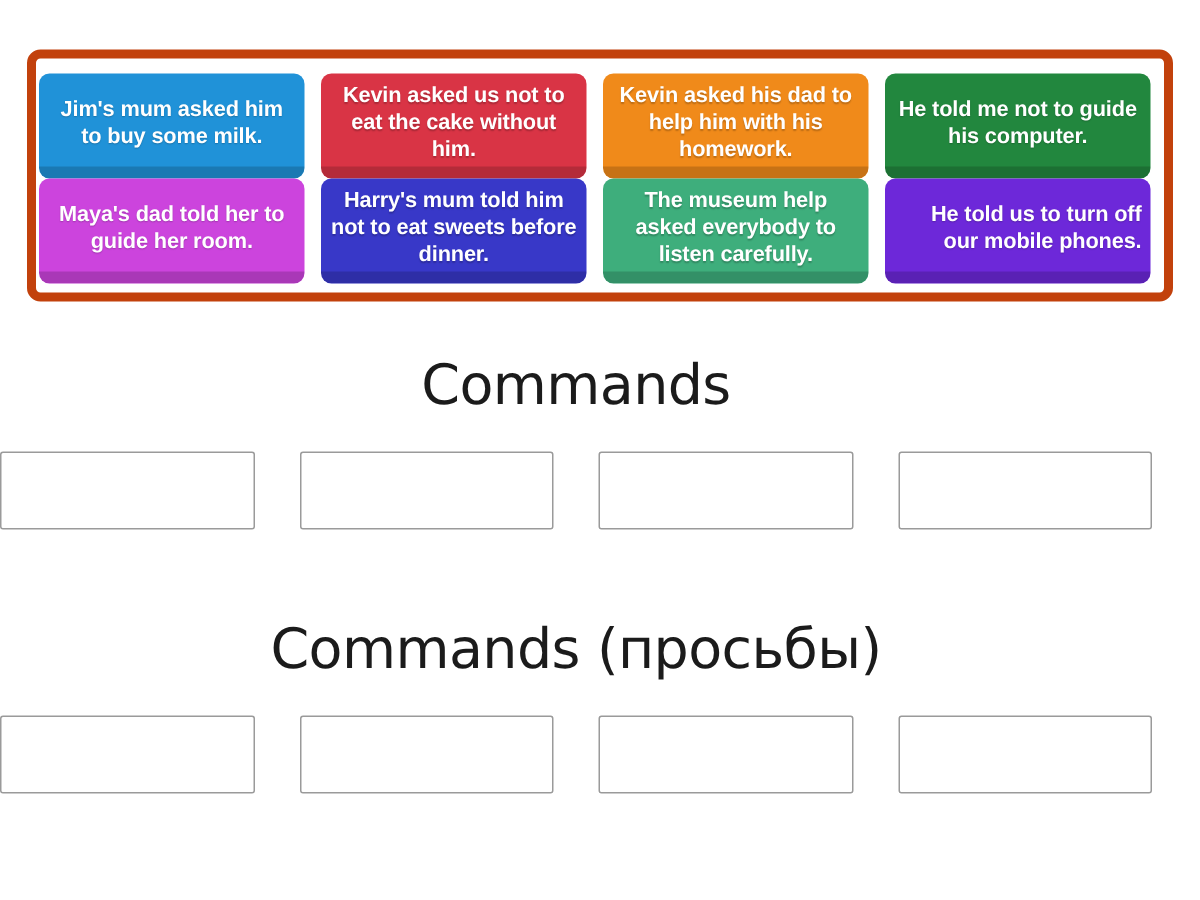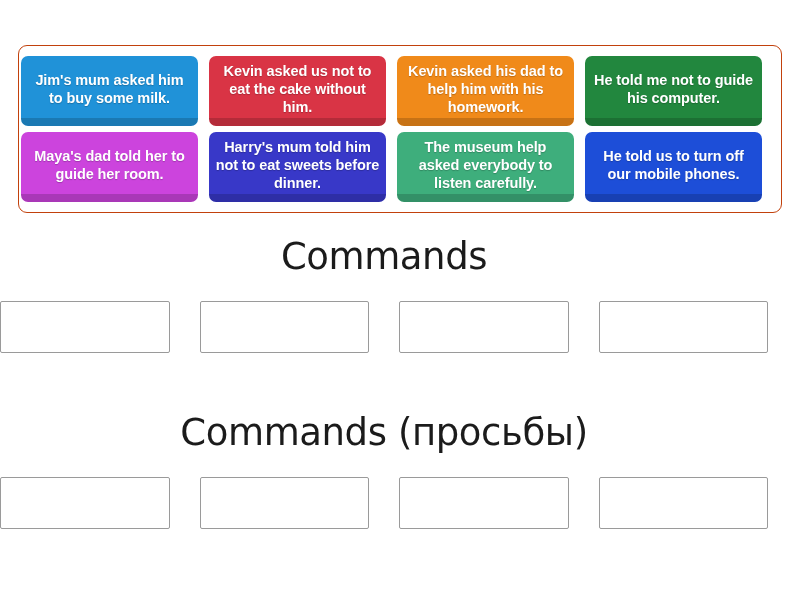--- a/index.html
+++ b/index.html
@@ -21,27 +21,26 @@
   }
 
   
   .tile-tray {
     position: absolute;
     left: 18px;
     top: 33px;
     width: 764px;
     height: 168px;
     background: #ffffff;
-    border: 1px solid #c2410c;
+    border: 6px solid #c2410c;
     border-radius: 9px;
     padding: 10px 2px;
     display: flex;
     flex-direction: column;
     justify-content: space-between;
-    margin-top: 12px;
   }
 
   .tile-row {
     display: flex;
     flex-direction: row;
     gap: 11px;
     height: 70px;
   }
 
   .tile {
@@ -138,21 +137,21 @@
     <div class="tile-row">
       <div class="tile" style="background: rgb(204, 68, 221);">
         <span class="tile-text">Maya's dad told her to guide her room.</span>
       </div>
       <div class="tile" style="background: rgb(56, 56, 200);">
         <span class="tile-text">Harry's mum told him not to eat sweets before dinner.</span>
       </div>
       <div class="tile" style="background: rgb(62, 174, 124);">
         <span class="tile-text">The museum help asked everybody to listen carefully.</span>
       </div>
-      <div class="tile" style="background: #1d4ed8;">
+      <div class="tile" style="background: #6d28d9; text-align: right;">
         <span class="tile-text">He told us to turn off our mobile phones.</span>
       </div>
     </div>
 
   </div>
 
   <div class="category cat-commands">
     <h2 class="cat-title">Commands</h2>
     <div class="slot-row">
       <div class="slot"></div>

